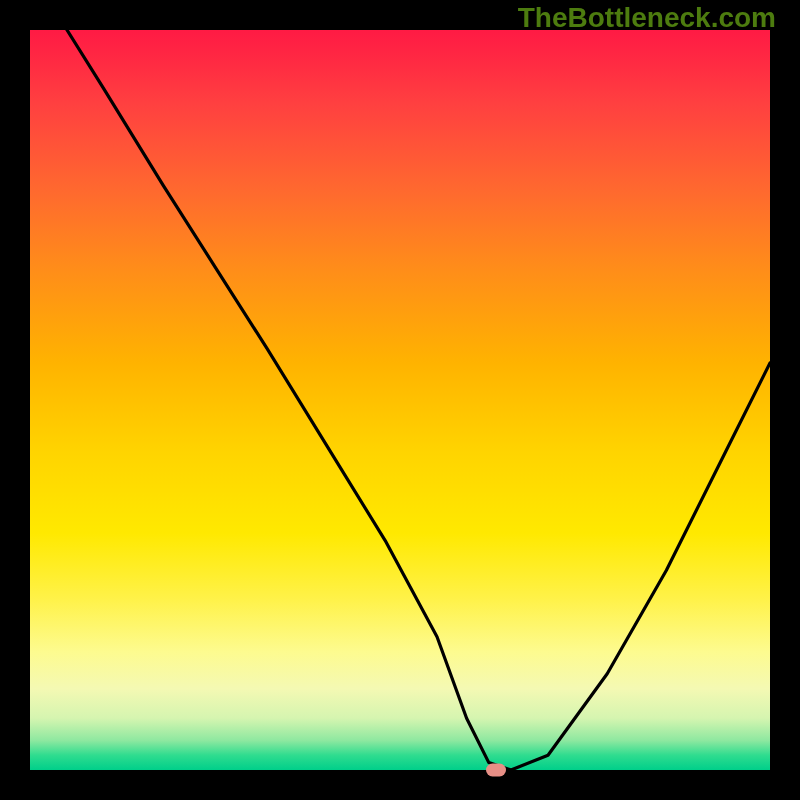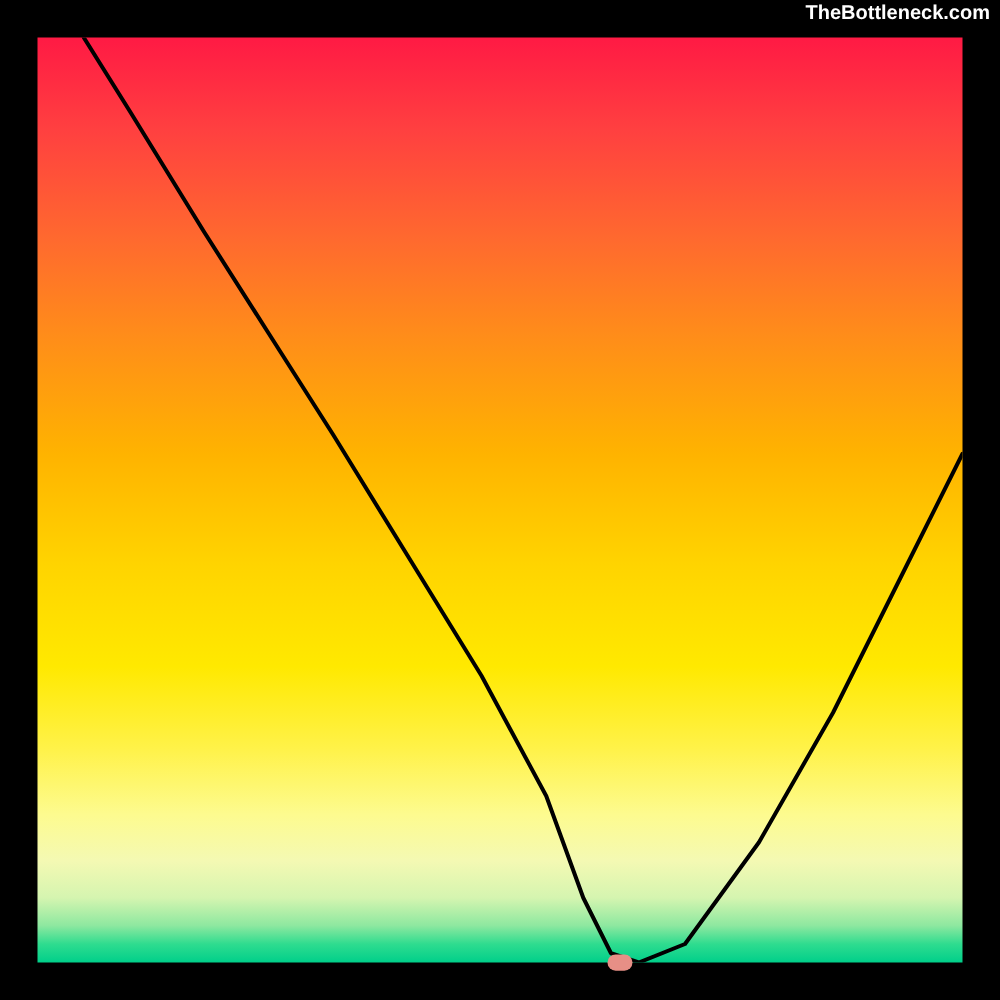--- a/index.html
+++ b/index.html
@@ -13,23 +13,23 @@
   }
   .frame {
     position: relative;
     width: 800px;
     height: 800px;
     background: #000;
   }
   .watermark {
     position: absolute;
     top: 2px;
-    right: 8px;
-    color: #ffffff;
-    font-size: 16px;
+    right: 24px;
+    color: #4d7c0f;
+    font-size: 28px;
     font-weight: 600;
     z-index: 5;
   }
   .plot {
     position: absolute;
     left: 30px;
     top: 30px;
     width: 740px;
     height: 740px;
     background: linear-gradient(to bottom,

